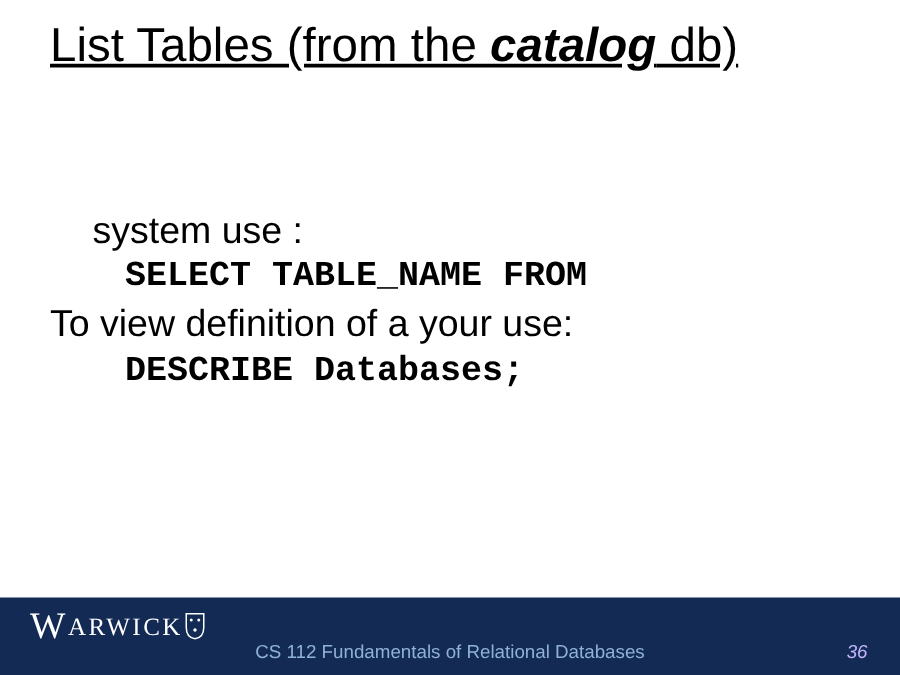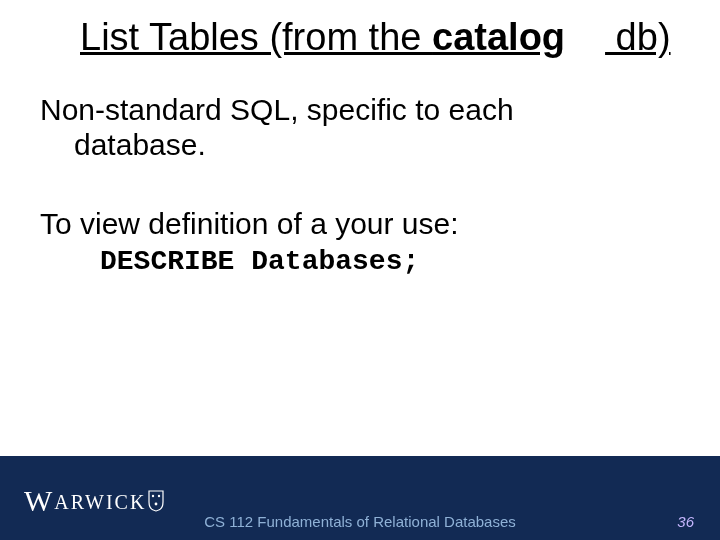--- a/index.html
+++ b/index.html
@@ -21,23 +21,23 @@
     position: absolute;
     top: 16px;
     left: 40px;
     right: 30px;
     font-size: 38px;
     color: #000;
     letter-spacing: 0px;
   }
   .title-underline {
     text-decoration: underline;
-    margin-left: 40px;
   }
   .title-em {
+    font-style: italic;
     font-weight: bold;
     text-decoration: underline;
   }
   .body {
     position: absolute;
     top: 92px;
     left: 40px;
     right: 40px;
     font-size: 30px;
     color: #000;
@@ -61,21 +61,21 @@
   }
   .code-indent {
     padding-left: 94px;
     display: block;
   }
   .footer-bar {
     position: absolute;
     left: 0;
     bottom: 0;
     width: 720px;
-    height: 84px;
+    height: 62px;
     background: #122a54;
   }
   .footer-text {
     position: absolute;
     bottom: 10px;
     width: 720px;
     text-align: center;
     font-size: 15px;
     color: #8fb1d6;
   }
@@ -116,27 +116,28 @@
 <body>
 
 <div class="slide">
 
   <div class="title">
     <span class="title-underline">List Tables (from the </span><span class="title-em">catalog</span><span class="title-underline"> db)</span>
   </div>
 
   <div class="body">
     <p class="hang">
-      <span>Non-standard SQL, specific to each</span><br>
-      <span>database.</span>
+      <br>
     </p>
     <p class="hang">
       <br>
+      <span>system use :</span>
     </p>
     <p class="code-block">
+      <span>SELECT TABLE_NAME FROM</span>
     </p>
     <p class="hang">
       <span>To view definition of a your use:</span>
     </p>
     <p class="code-block">
       <span>DESCRIBE Databases;</span>
     </p>
   </div>
 
   <div class="footer-bar">

